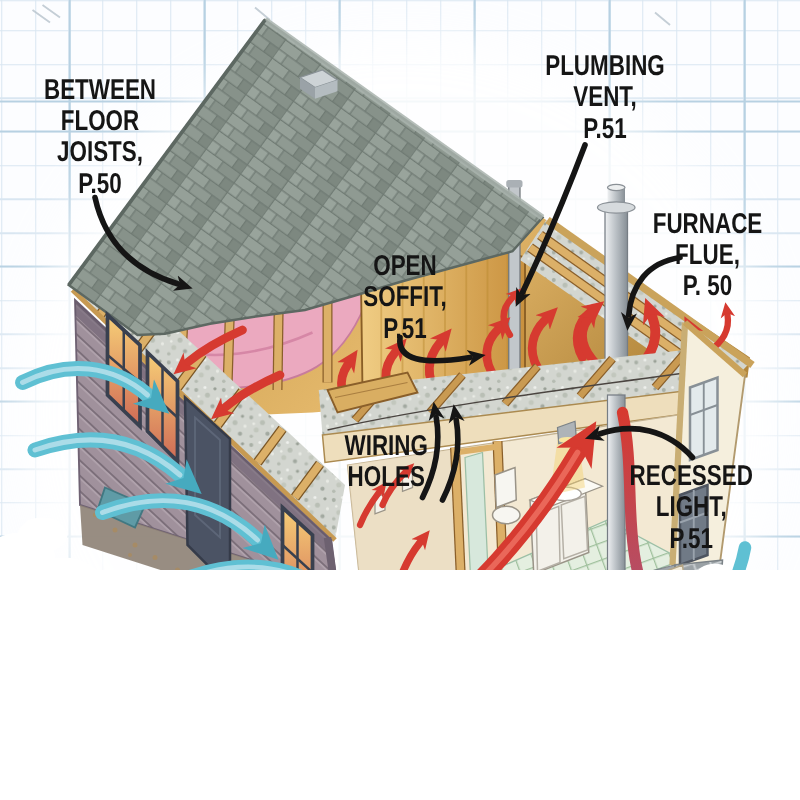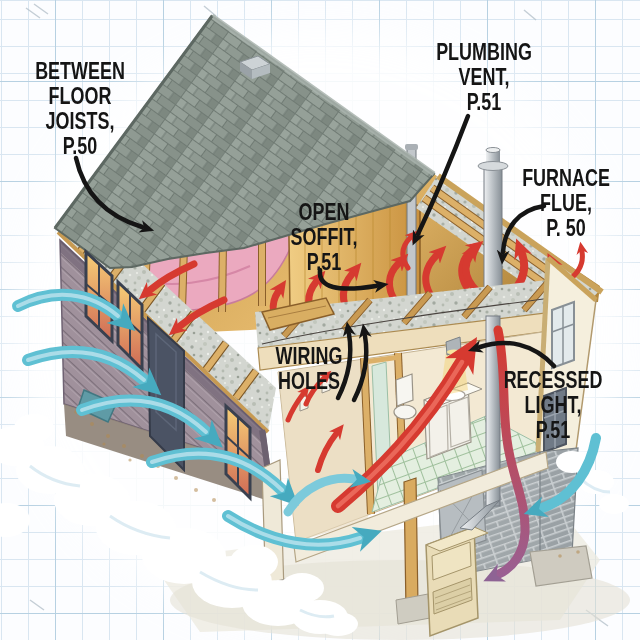--- a/index.html
+++ b/index.html
@@ -1,17 +1,17 @@
 <!DOCTYPE html>
 <html style="--paper: #fcfdff; --grid-minor: #d9e6f1; --grid-major: #b7d1e2; --label-ink: #151515; --warm-leak: #d63a30; --warm-leak-light: #ef7364; --cold-air: #5fc0d3; --cold-air-light: #b9e2ec; --roof-slate: #8c978f; --framing-wood: #dcb068; --insulation-pink: #eba9bf; --insulation-gray: #d3d6d0; --siding: #a0919c; --flue-silver: #c3c8cd;"><head>
 <meta charset="utf-8">
 <style>
   html,body{margin:0;padding:0;background:#ffffff;}
   .canvas{
-    width:640px;height:640px;position:relative;overflow:hidden;
+    width:640px;height:456px;position:relative;overflow:hidden;
     background-color:var(--paper,#fcfdff);
     background-image:
       repeating-linear-gradient(90deg, var(--grid-major,#b7d1e2) 0 1.4px, transparent 1.4px 108px),
       repeating-linear-gradient(0deg,  var(--grid-major,#b7d1e2) 0 1.4px, transparent 1.4px 108px),
       repeating-linear-gradient(90deg, var(--grid-minor,#d9e6f1) 0 1px, transparent 1px 27px),
       repeating-linear-gradient(0deg,  var(--grid-minor,#d9e6f1) 0 1px, transparent 1px 27px);
     background-position: 55px 0, 0 82px, 1px 0, 0 1px;
     font-family:"Liberation Sans", sans-serif;
   }
   .scene{position:absolute;left:0;top:0;}

